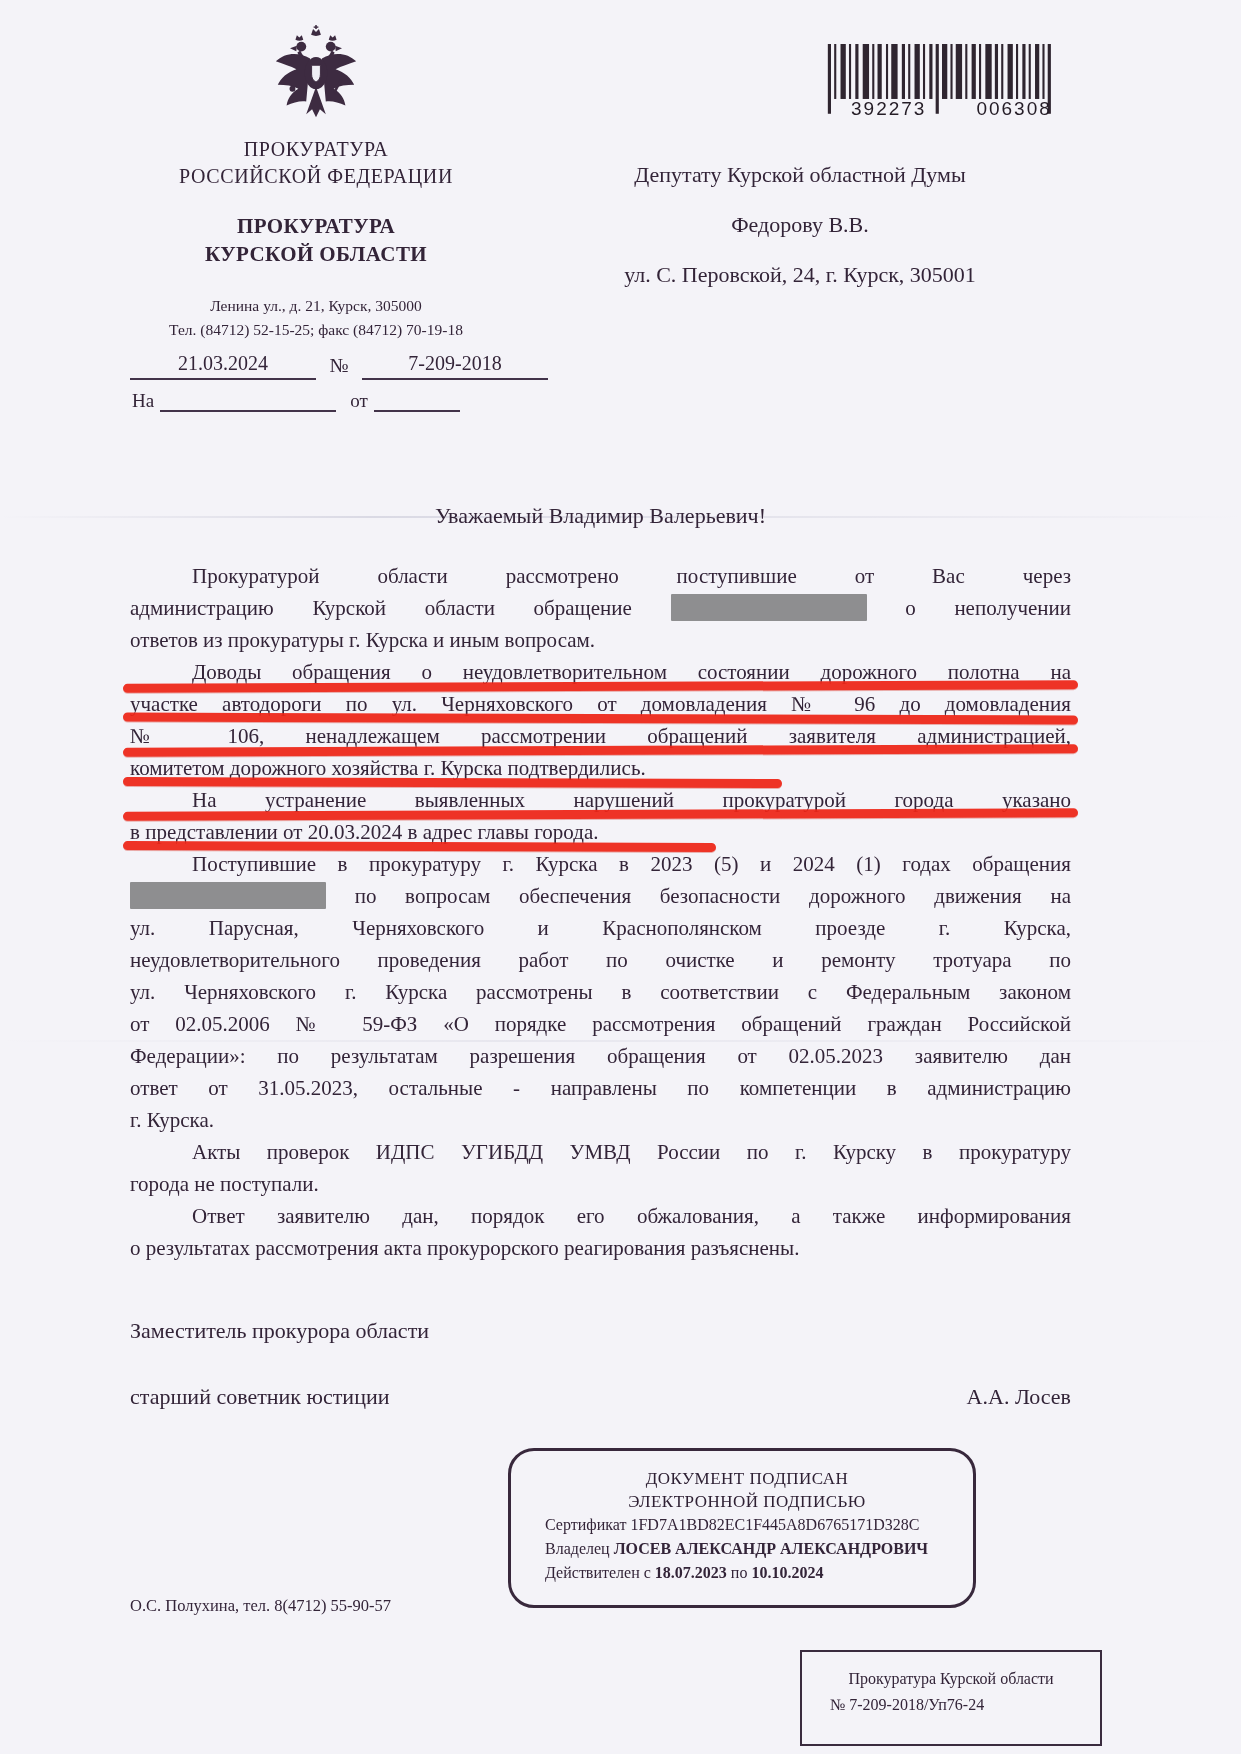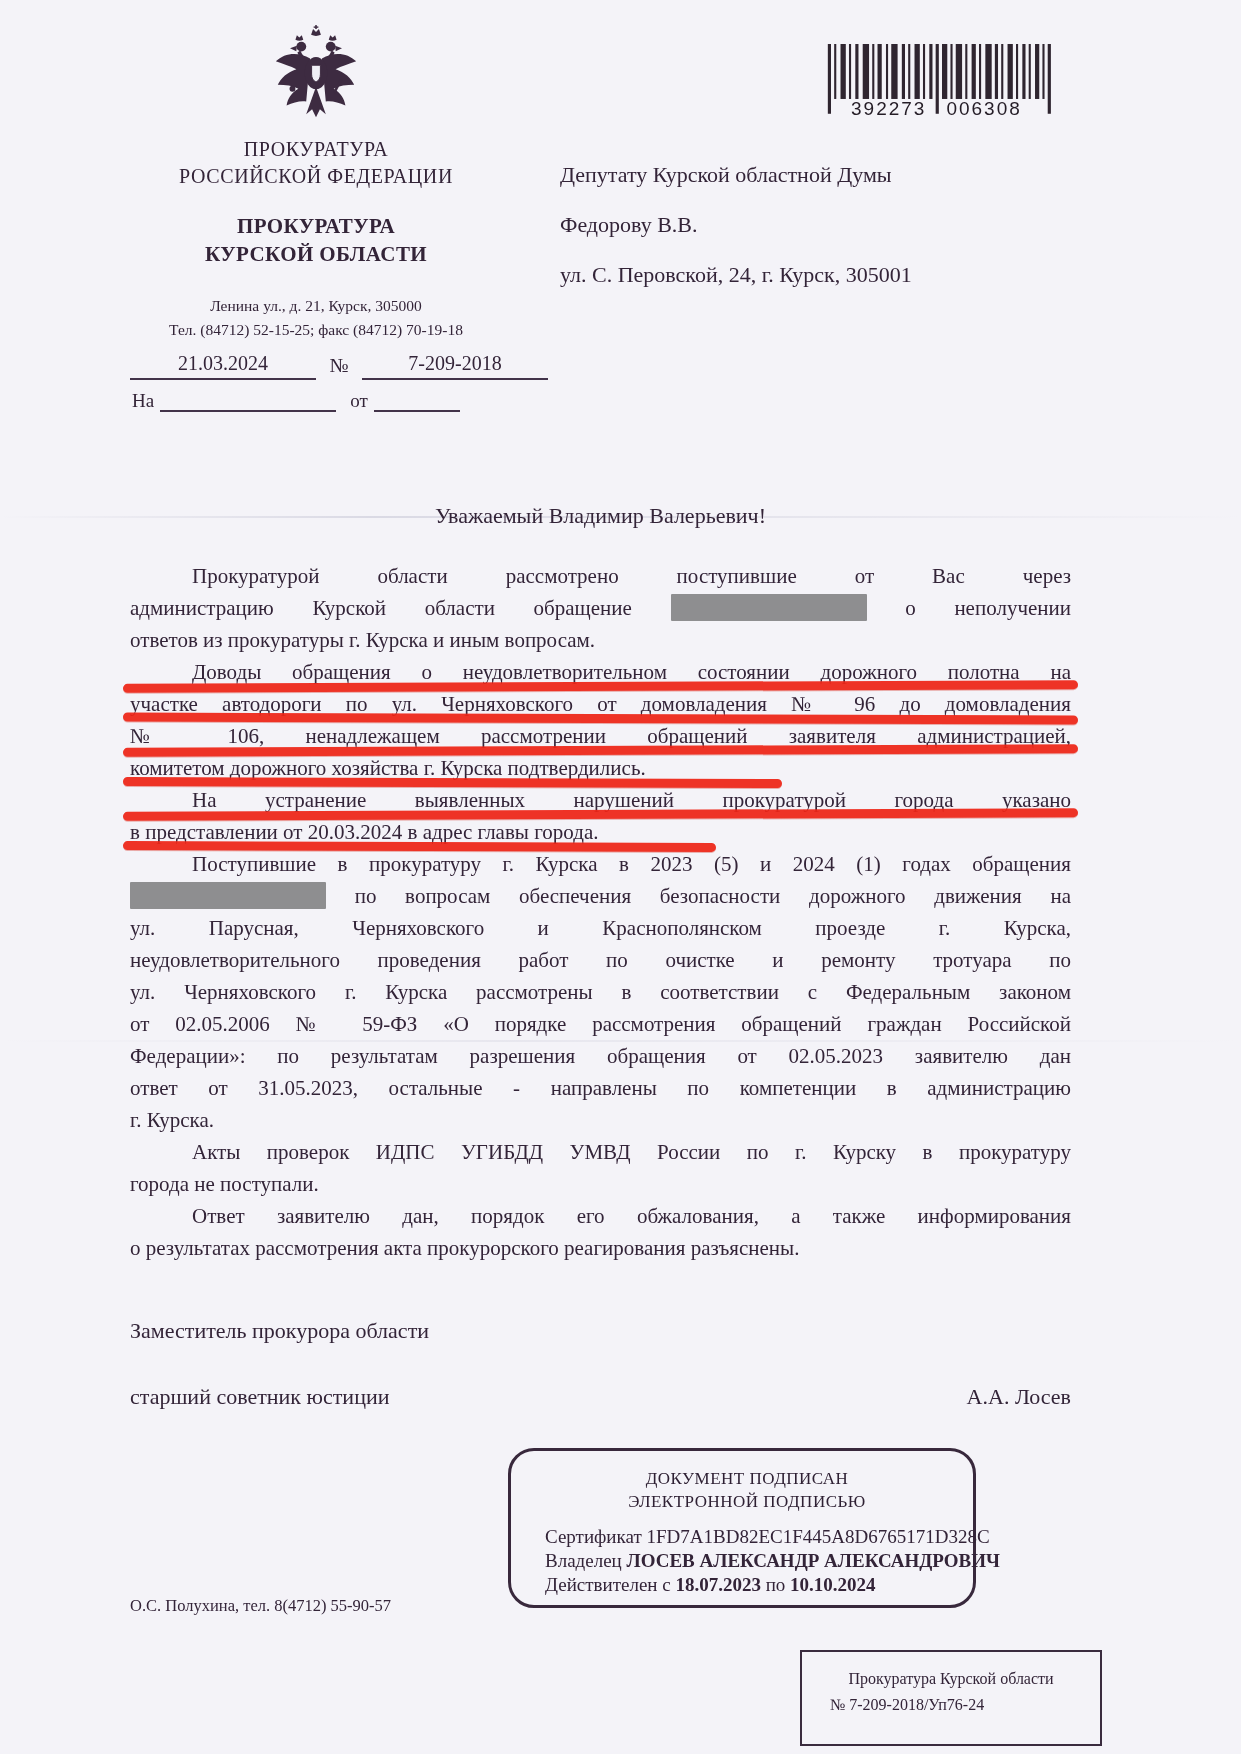--- a/index.html
+++ b/index.html
@@ -29,24 +29,24 @@
   .blank-na{width:176px;height:22px;}
   .blank-ot{width:86px;height:22px;}
   .lbl{padding:0 6px 0 2px;}
 
   
   .barcode{left:827px;top:44px;width:230px;height:74px;}
   .barcode svg{display:block;}
   .bc-nums{position:absolute;bottom:-2px;left:0;width:100%;display:flex;}
   .bc-num{font-family:"Liberation Sans","DejaVu Sans",sans-serif;font-size:19px;color:#241c26;letter-spacing:2px;}
   .bc-n1{margin-left:24px;}
-  .bc-n2{margin-left:20px;}
-
-  
-  .recipient{left:560px;top:150px;width:480px;font-size:22px;}
+  .bc-n2{margin-left:50px;}
+
+  
+  .recipient{left:560px;top:150px;width:480px;font-size:22px;text-align:center;}
   .recipient .rline{line-height:50px;white-space:nowrap;}
 
   
   .bodycol{left:130px;top:500px;width:941px;font-size:21px;}
   .salutation{text-align:center;font-size:22px;line-height:32px;margin-bottom:28px;}
   .para{margin:0;}
   .line{position:relative;line-height:32px;min-height:32px;text-align:left;}
   .line.just{text-align:justify;text-align-last:justify;}
   .line.ind{padding-left:62px;}
   .redact{display:inline-block;background:#8e8e90;height:27px;vertical-align:-6px;border-radius:1px;}
@@ -60,21 +60,21 @@
   
   .sig{left:130px;top:1318px;width:941px;font-size:22px;}
   .sigrow2{display:flex;justify-content:space-between;margin-top:40px;}
 
   
   .esign{
     left:508px;top:1448px;width:468px;height:160px;box-sizing:border-box;
     border:3.5px solid #38283c;border-radius:26px;padding:16px 24px 10px 34px;
   }
   .es-title{text-align:center;font-size:17px;line-height:23px;letter-spacing:.5px;color:#2e2033;}
-  .es-details{margin-top:12px;font-size:19px;line-height:24px;white-space:nowrap;}
+  .es-details{font-size:16px;line-height:24px;white-space:nowrap;}
   .es-owner-val{font-weight:bold;}
   .es-date{font-weight:600;}
 
   
   .executor{left:130px;top:1596px;font-size:16.5px;}
   .regstamp{
     left:800px;top:1650px;width:302px;height:96px;box-sizing:border-box;
     border:2px solid #3a2b3e;padding:14px 16px 0 16px;font-size:16px;line-height:26px;
   }
   .reg-org{text-align:center;}

